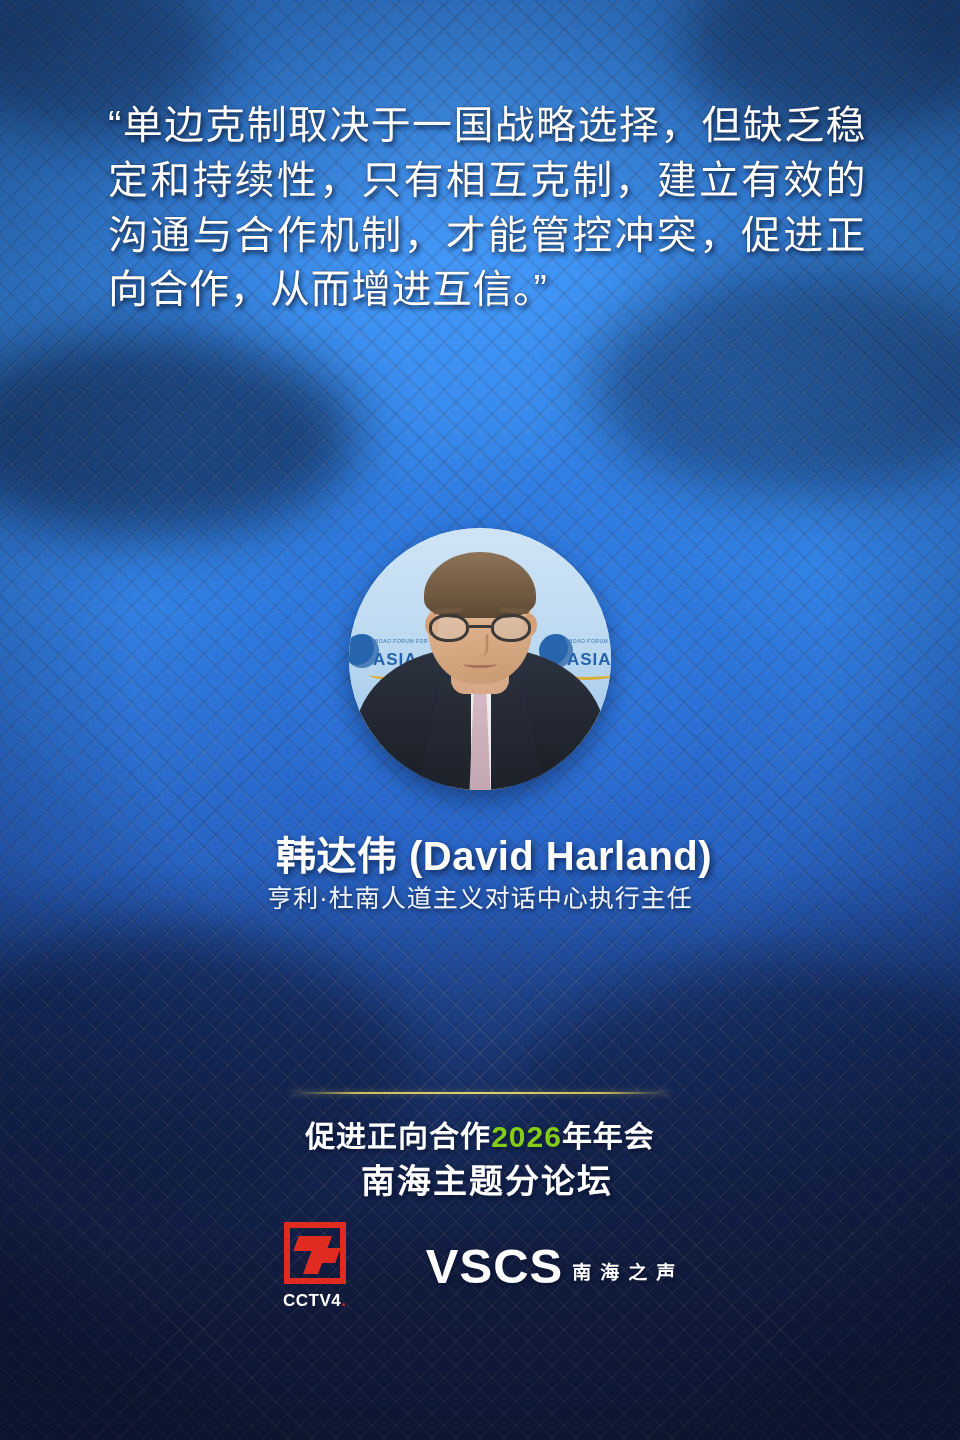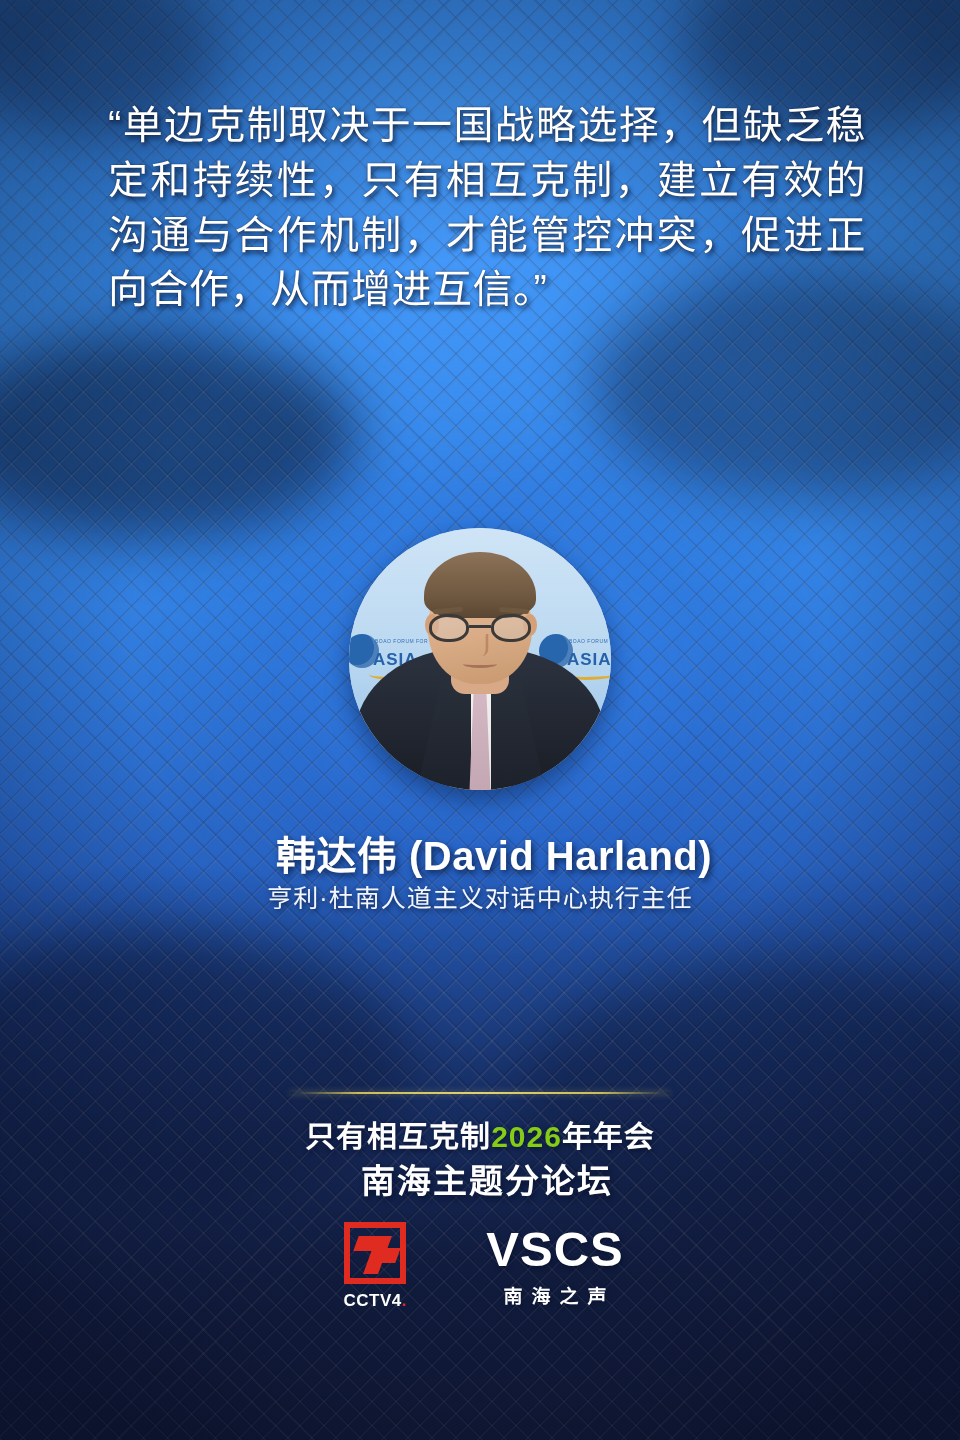--- a/index.html
+++ b/index.html
@@ -388,21 +388,20 @@
     margin-top: 7px;
     color: #ffffff;
     font-size: 17px;
     font-weight: 800;
     letter-spacing: 0.5px;
   }
   .cctv-text .dot { color: #e02b20; }
 
   .vscs-logo {
     display: flex;
-    flex-direction: column;
     align-items: center;
   }
   .vscs-main {
     color: #ffffff;
     font-size: 49px;
     font-weight: 800;
     letter-spacing: 1px;
     line-height: 1;
     text-shadow: 1px 2px 5px rgba(4,12,36,0.6);
   }
@@ -479,21 +478,21 @@
       <div class="p-mouth"></div>
     </div>
 
     <div class="person-name">韩达伟 (David Harland)</div>
 
     <div class="person-title">亨利·杜南人道主义对话中心执行主任</div>
 
     <div class="divider"></div>
 
     <div class="event-line1">
-      <span>只有相互克制</span><span class="year">2026</span><span>年年会</span>
+      <span>促进正向合作</span><span class="year">2026</span><span>年年会</span>
     </div>
 
     <div class="event-line2">南海主题分论坛</div>
 
     <div class="logos">
       <div class="cctv-logo">
         <div class="cctv-mark">
           <div class="bar1"></div>
           <div class="bar2"></div>
           <div class="bar3"></div>

